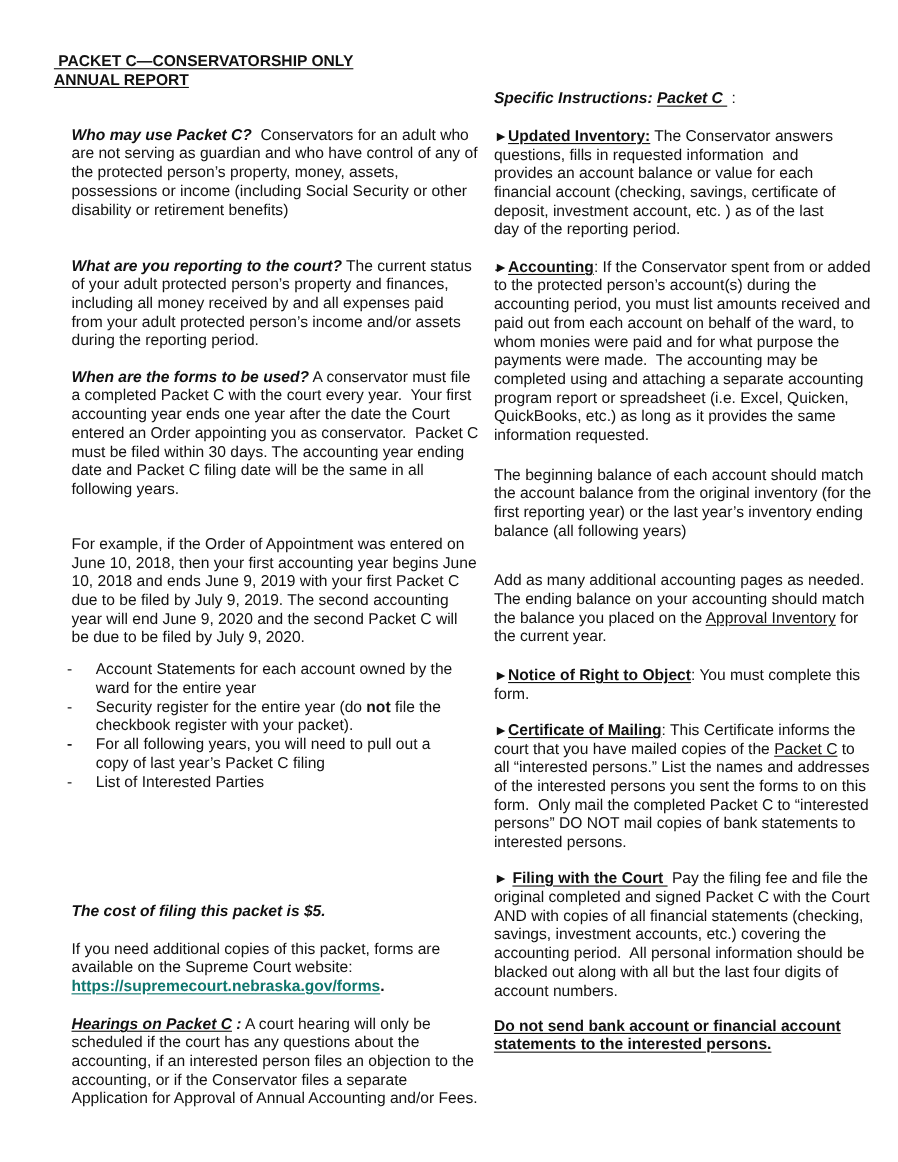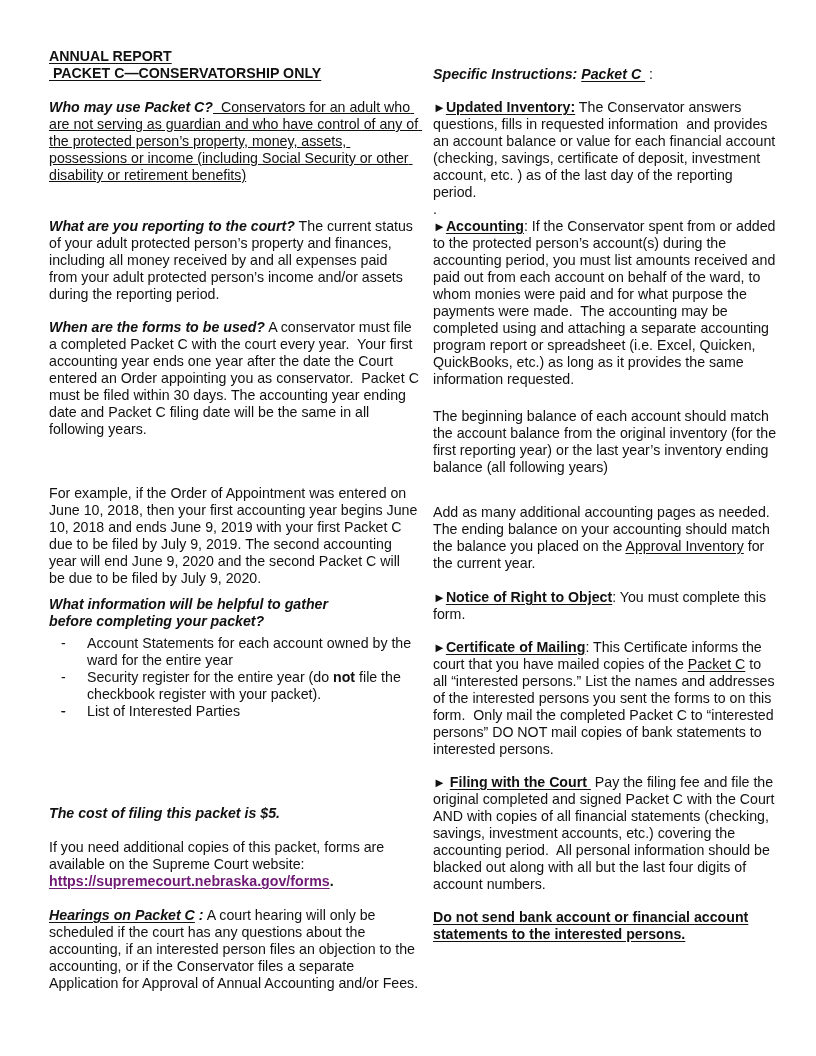--- a/index.html
+++ b/index.html
@@ -16,30 +16,30 @@
       font-size: 14.2px;
       line-height: 17px;
       color: #111111;
     }
     .col {
       position: absolute;
       top: 0;
     }
     .col-left { left: 49px; width: 370px; }
     .col-right { left: 433px; width: 345px; }
-    p { margin: 0; }
+    p { margin: 16px; }
     .blk { position: absolute; left: 0; width: 100%; }
     .bi { font-weight: bold; font-style: italic; }
     .b { font-weight: bold; }
     .u { text-decoration: underline; text-underline-offset: 2px; }
     .bu { font-weight: bold; text-decoration: underline; text-underline-offset: 2px; }
     .title { font-weight: bold; text-decoration: underline; text-underline-offset: 2px; }
     .arrow { font-size: 13px; }
     .link {
-      color: #701a75;
+      color: #0f766e;
       font-weight: bold;
       text-decoration: underline;
       text-underline-offset: 2px;
     }
     ul.dash {
       list-style: none;
       margin: 0;
       padding: 0;
     }
     ul.dash li {
@@ -51,39 +51,38 @@
       left: 12px;
       top: 0;
     }
   </style>
 </head>
 <body>
 
 <div class="col col-left">
 
   <div class="blk" style="top:48px;">
+    <div class="title" style="white-space:pre;"> PACKET C—CONSERVATORSHIP ONLY</div>
     <div class="title">ANNUAL REPORT</div>
-    <div class="title" style="white-space:pre;"> PACKET C—CONSERVATORSHIP ONLY</div>
   </div>
 
-  <p class="blk" style="top:99px;"><span class="bi">Who may use Packet C?</span><span style="white-space:pre-wrap;text-decoration:underline;">  Conservators for an adult who are not serving as guardian and who have control of any of the protected person’s property, money, assets, possessions or income (including Social Security or other disability or retirement benefits)</span></p>
+  <p class="blk" style="top:99px;"><span class="bi">Who may use Packet C?</span><span style="white-space:pre-wrap;">  Conservators for an adult who are not serving as guardian and who have control of any of the protected person’s property, money, assets, possessions or income (including Social Security or other disability or retirement benefits)</span></p>
 
   <p class="blk" style="top:218px;"><span class="bi">What are you reporting to the court?</span><span style="white-space:pre-wrap;"> The current status of your adult protected person’s property and finances, including all money received by and all expenses paid from your adult protected person’s income and/or assets during the reporting period.</span></p>
 
   <p class="blk" style="top:319px;"><span class="bi">When are the forms to be used?</span><span style="white-space:pre-wrap;"> A conservator must file a completed Packet C with the court every year.  Your first accounting year ends one year after the date the Court entered an Order appointing you as conservator.  Packet C must be filed within 30 days. The accounting year ending date and Packet C filing date will be the same in all following years.</span></p>
 
-  <p class="blk" style="top:485px;">For example, if the Order of Appointment was entered on June 10, 2018, then your first accounting year begins June 10, 2018 and ends June 9, 2019 with your first Packet C due to be filed by July 9, 2019.  The second accounting year will end June 9, 2020 and the second Packet C will be due to be filed by July 9, 2020.</p>
+  <p class="blk" style="top:471px;">For example, if the Order of Appointment was entered on June 10, 2018, then your first accounting year begins June 10, 2018 and ends June 9, 2019 with your first Packet C due to be filed by July 9, 2019.  The second accounting year will end June 9, 2020 and the second Packet C will be due to be filed by July 9, 2020.</p>
 
   <div class="blk" style="top:596px;">
-    <p class="bi" style="width:300px;">What information will be helpful to gather before completing your packet?</p>
     <ul class="dash" style="margin-top:5px;">
       <li><span class="bullet">-</span><span>Account Statements for each account owned by the ward for the entire year</span></li>
       <li><span class="bullet">-</span><span style="white-space:pre-wrap;">Security register for the entire year (do </span><span class="b">not</span><span style="white-space:pre-wrap;"> file the checkbook register with your packet).</span></li>
       <li><span class="bullet">-</span></li>
-      <li><span class="bullet">-</span></li>
+      <li><span class="bullet">-</span><span>For all following years, you will need to pull out a copy of last year’s Packet C filing</span></li>
       <li><span class="bullet">-</span><span>List of Interested Parties</span></li>
     </ul>
   </div>
 
   <p class="blk bi" style="top:805px;">The cost of filing this packet is $5.</p>
 
   <p class="blk" style="top:839px;"><span>If you need additional copies of this packet, forms are available on the Supreme Court website: </span><a class="link">https://supremecourt.nebraska.gov/forms</a><span class="b">.</span></p>
 
   <p class="blk" style="top:907px;"><span class="bi u">Hearings on Packet C</span><span class="bi" style="white-space:pre;"> :</span><span style="white-space:pre-wrap;"> A court hearing will only be scheduled if the court has any questions about the accounting, if an interested person files an objection to the accounting, or if the Conservator files a separate Application for Approval of Annual Accounting and/or Fees.</span></p>
 

